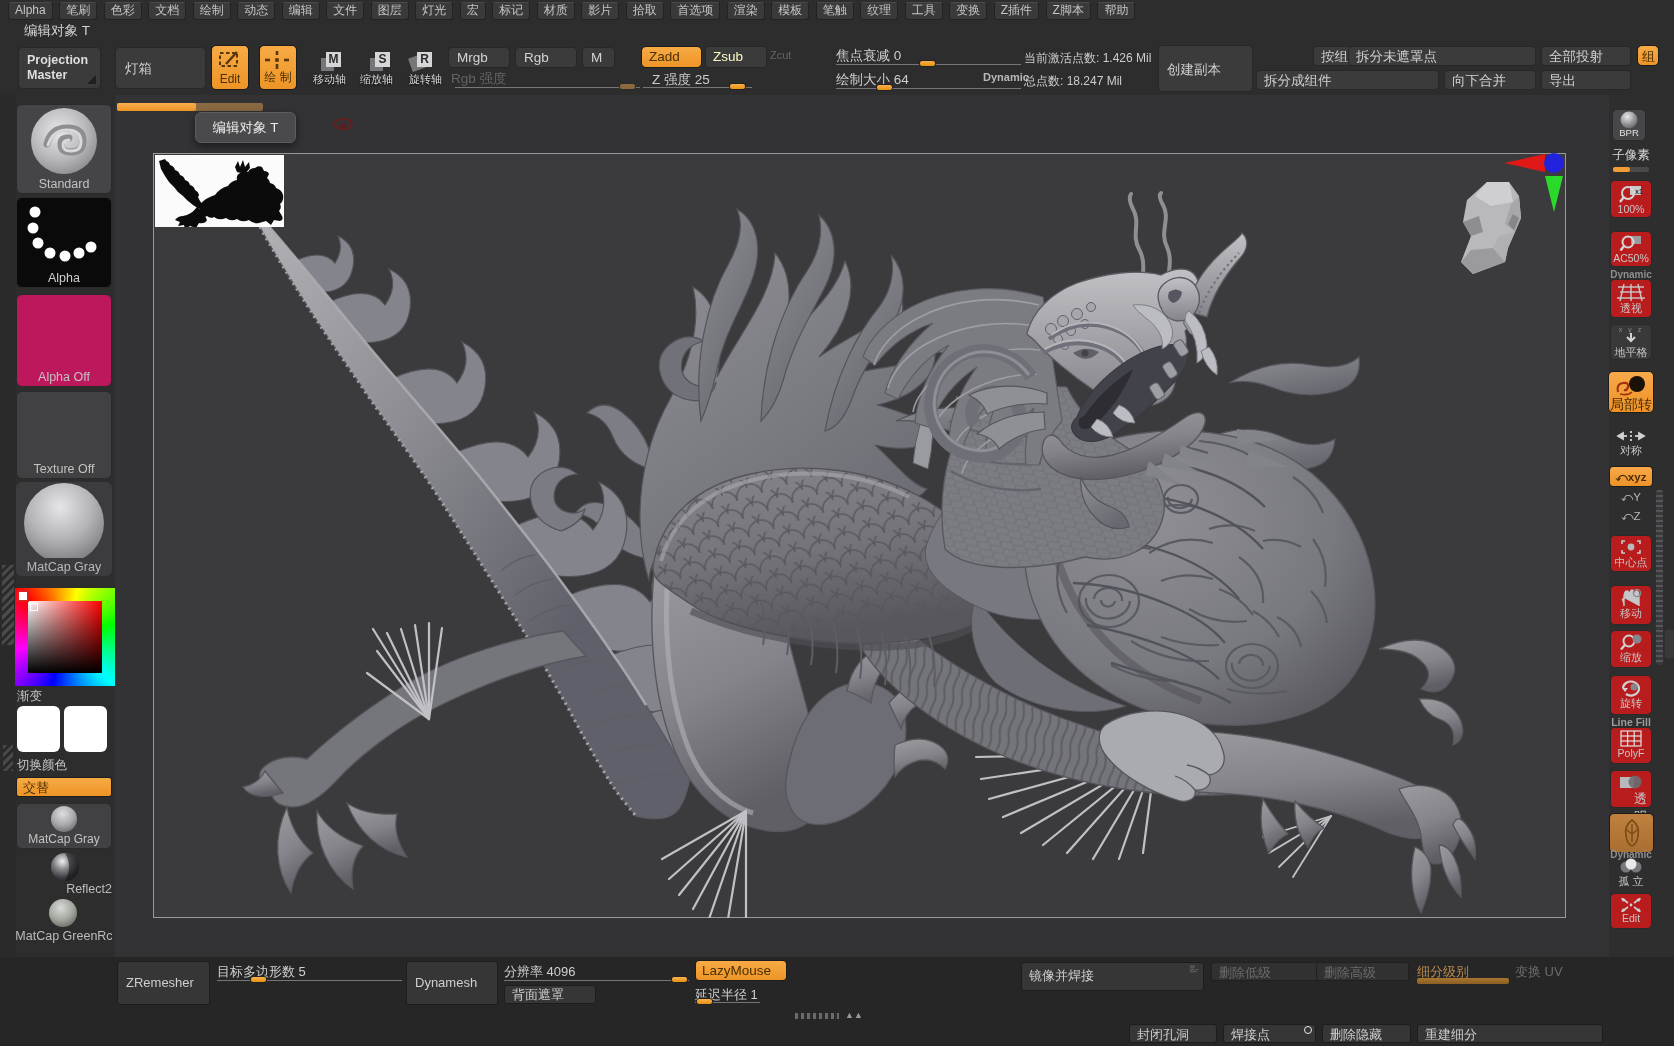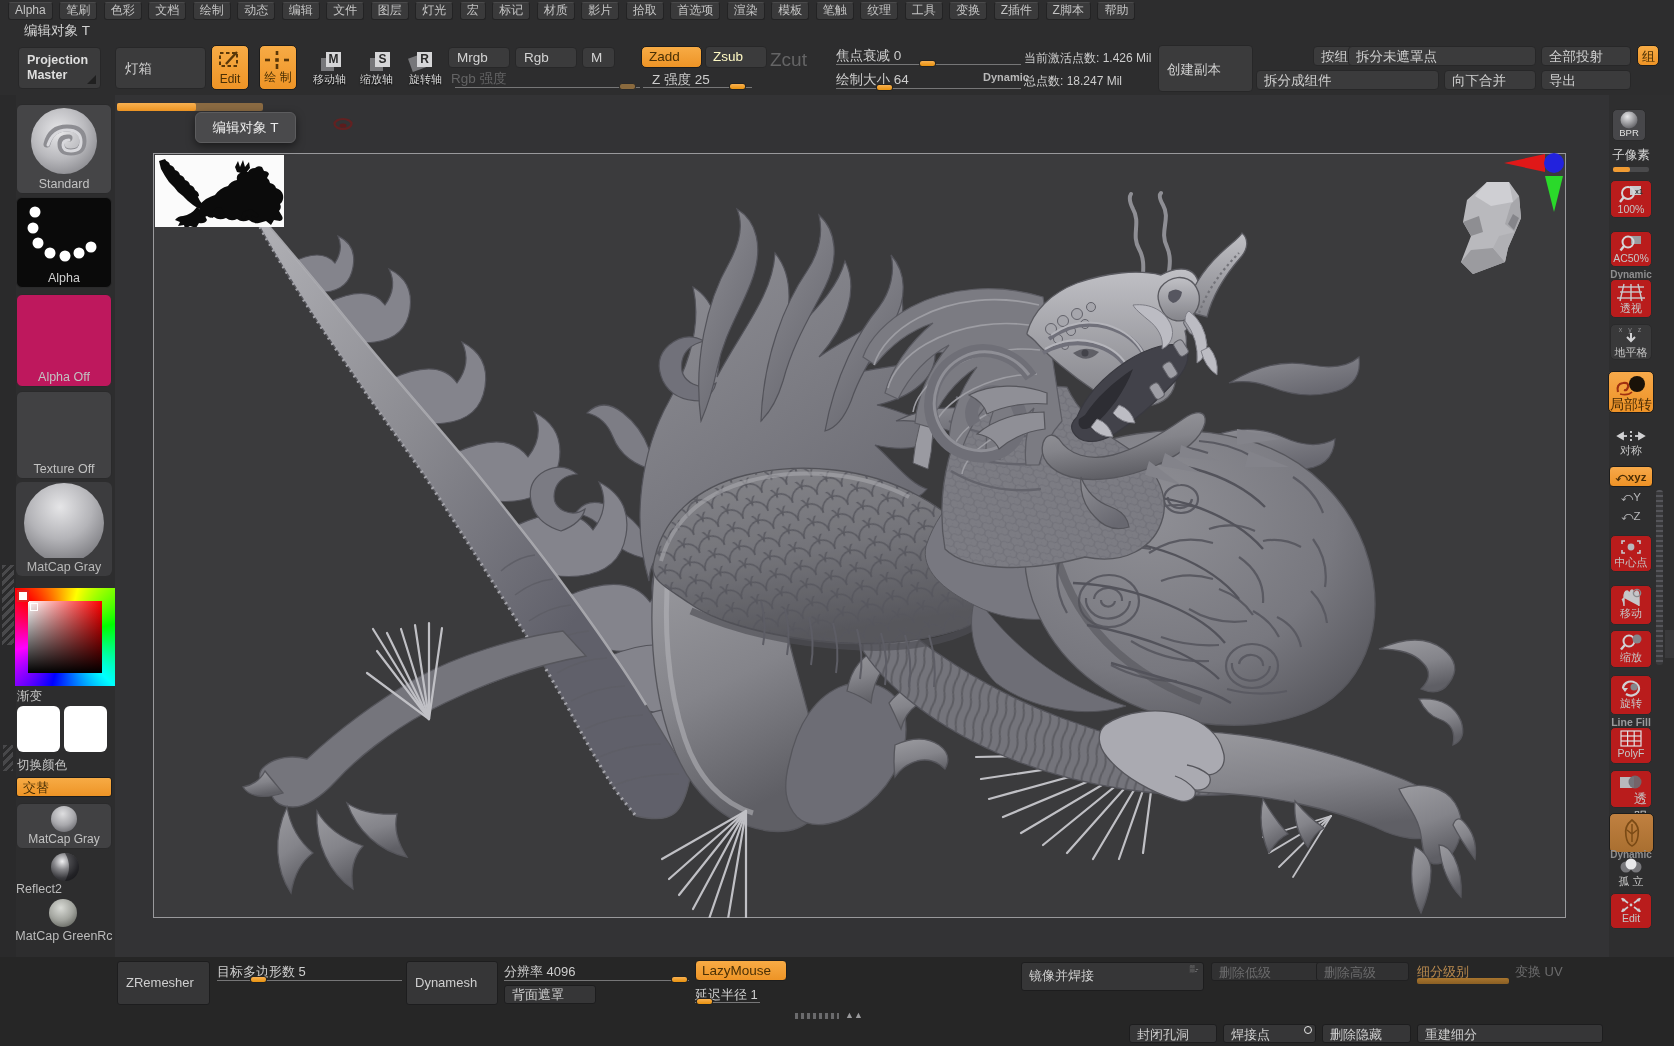--- a/index.html
+++ b/index.html
@@ -110,21 +110,21 @@
     <div class="dlbl" style="left:451px;top:70px;font-size:13.5px;">Rgb 强度</div>
     <div class="track" style="left:455px;top:87px;width:185px;"></div>
     <div class="knob" style="left:619px;top:83px;background:#8a6a3e;border-color:#2a2a2a;"></div>
 
     <div class="obtn" style="left:641px;top:46px;width:61px;height:22px;">
         <span style="position:absolute;left:7px;top:2px;font-size:13.5px;">Zadd</span>
       </div>
     <div class="tbtn" style="left:705px;top:46px;width:62px;height:22px;">
         <span style="position:absolute;left:7px;top:2px;font-size:13.5px;color:#fef9c3;">Zsub</span>
       </div>
-    <div class="dlbl" style="left:770px;top:49px;font-size:19px;">Zcut</div>
+    <div class="dlbl" style="left:770px;top:49px;font-size:11px;">Zcut</div>
     <div class="lbl" style="left:652px;top:71px;font-size:13.5px;text-align:center;">Z 强度 25</div>
     <div class="track" style="left:643px;top:87px;width:109px;"></div>
     <div class="knob" style="left:729px;top:83px;"></div>
 
     <div class="lbl" style="left:836px;top:47px;font-size:13.5px;">焦点衰减 0</div>
     <div class="track" style="left:836px;top:64px;width:185px;"></div>
     <div class="knob" style="left:919px;top:60px;"></div>
     <div class="lbl" style="left:836px;top:71px;font-size:13.5px;">绘制大小 64</div>
     <div class="track" style="left:836px;top:88px;width:185px;"></div>
     <div class="knob" style="left:876px;top:84px;"></div>
@@ -593,21 +593,21 @@
         <radialGradient id="rf2" cx="0.4" cy="0.3" r="0.85">
           <stop offset="0" stop-color="#f0f0f2"></stop>
             <stop offset="0.35" stop-color="#86868a"></stop>
             <stop offset="0.7" stop-color="#3a3a3e"></stop>
             <stop offset="1" stop-color="#1c1c1e"></stop>
         </radialGradient>
       </defs>
       <circle cx="15" cy="15" r="14" fill="url(#rf2)"></circle>
       <path d="M15 1 a14 14 0 0 1 0 28 q8 -14 0 -28z" fill="#111114" opacity="0.55"></path>
     </svg>
-    <div class="abs" style="left:16px;top:882px;width:96px;text-align:left;font-size:12.5px;color:#bcbcbc;">Reflect2</div>
+    <div class="abs" style="left:16px;top:882px;width:96px;text-align:right;font-size:12.5px;color:#bcbcbc;">Reflect2</div>
 
     <svg width="30" height="30" viewBox="0 0 30 30" class="abs" style="left:48px;top:898px;">
       <defs>
         <radialGradient id="mgr" cx="0.42" cy="0.32" r="0.8">
           <stop offset="0" stop-color="#d9dbd6"></stop>
             <stop offset="0.55" stop-color="#a2a49e"></stop>
             <stop offset="1" stop-color="#5c5e58"></stop>
         </radialGradient>
       </defs>
       <circle cx="15" cy="15" r="14" fill="url(#mgr)"></circle>

